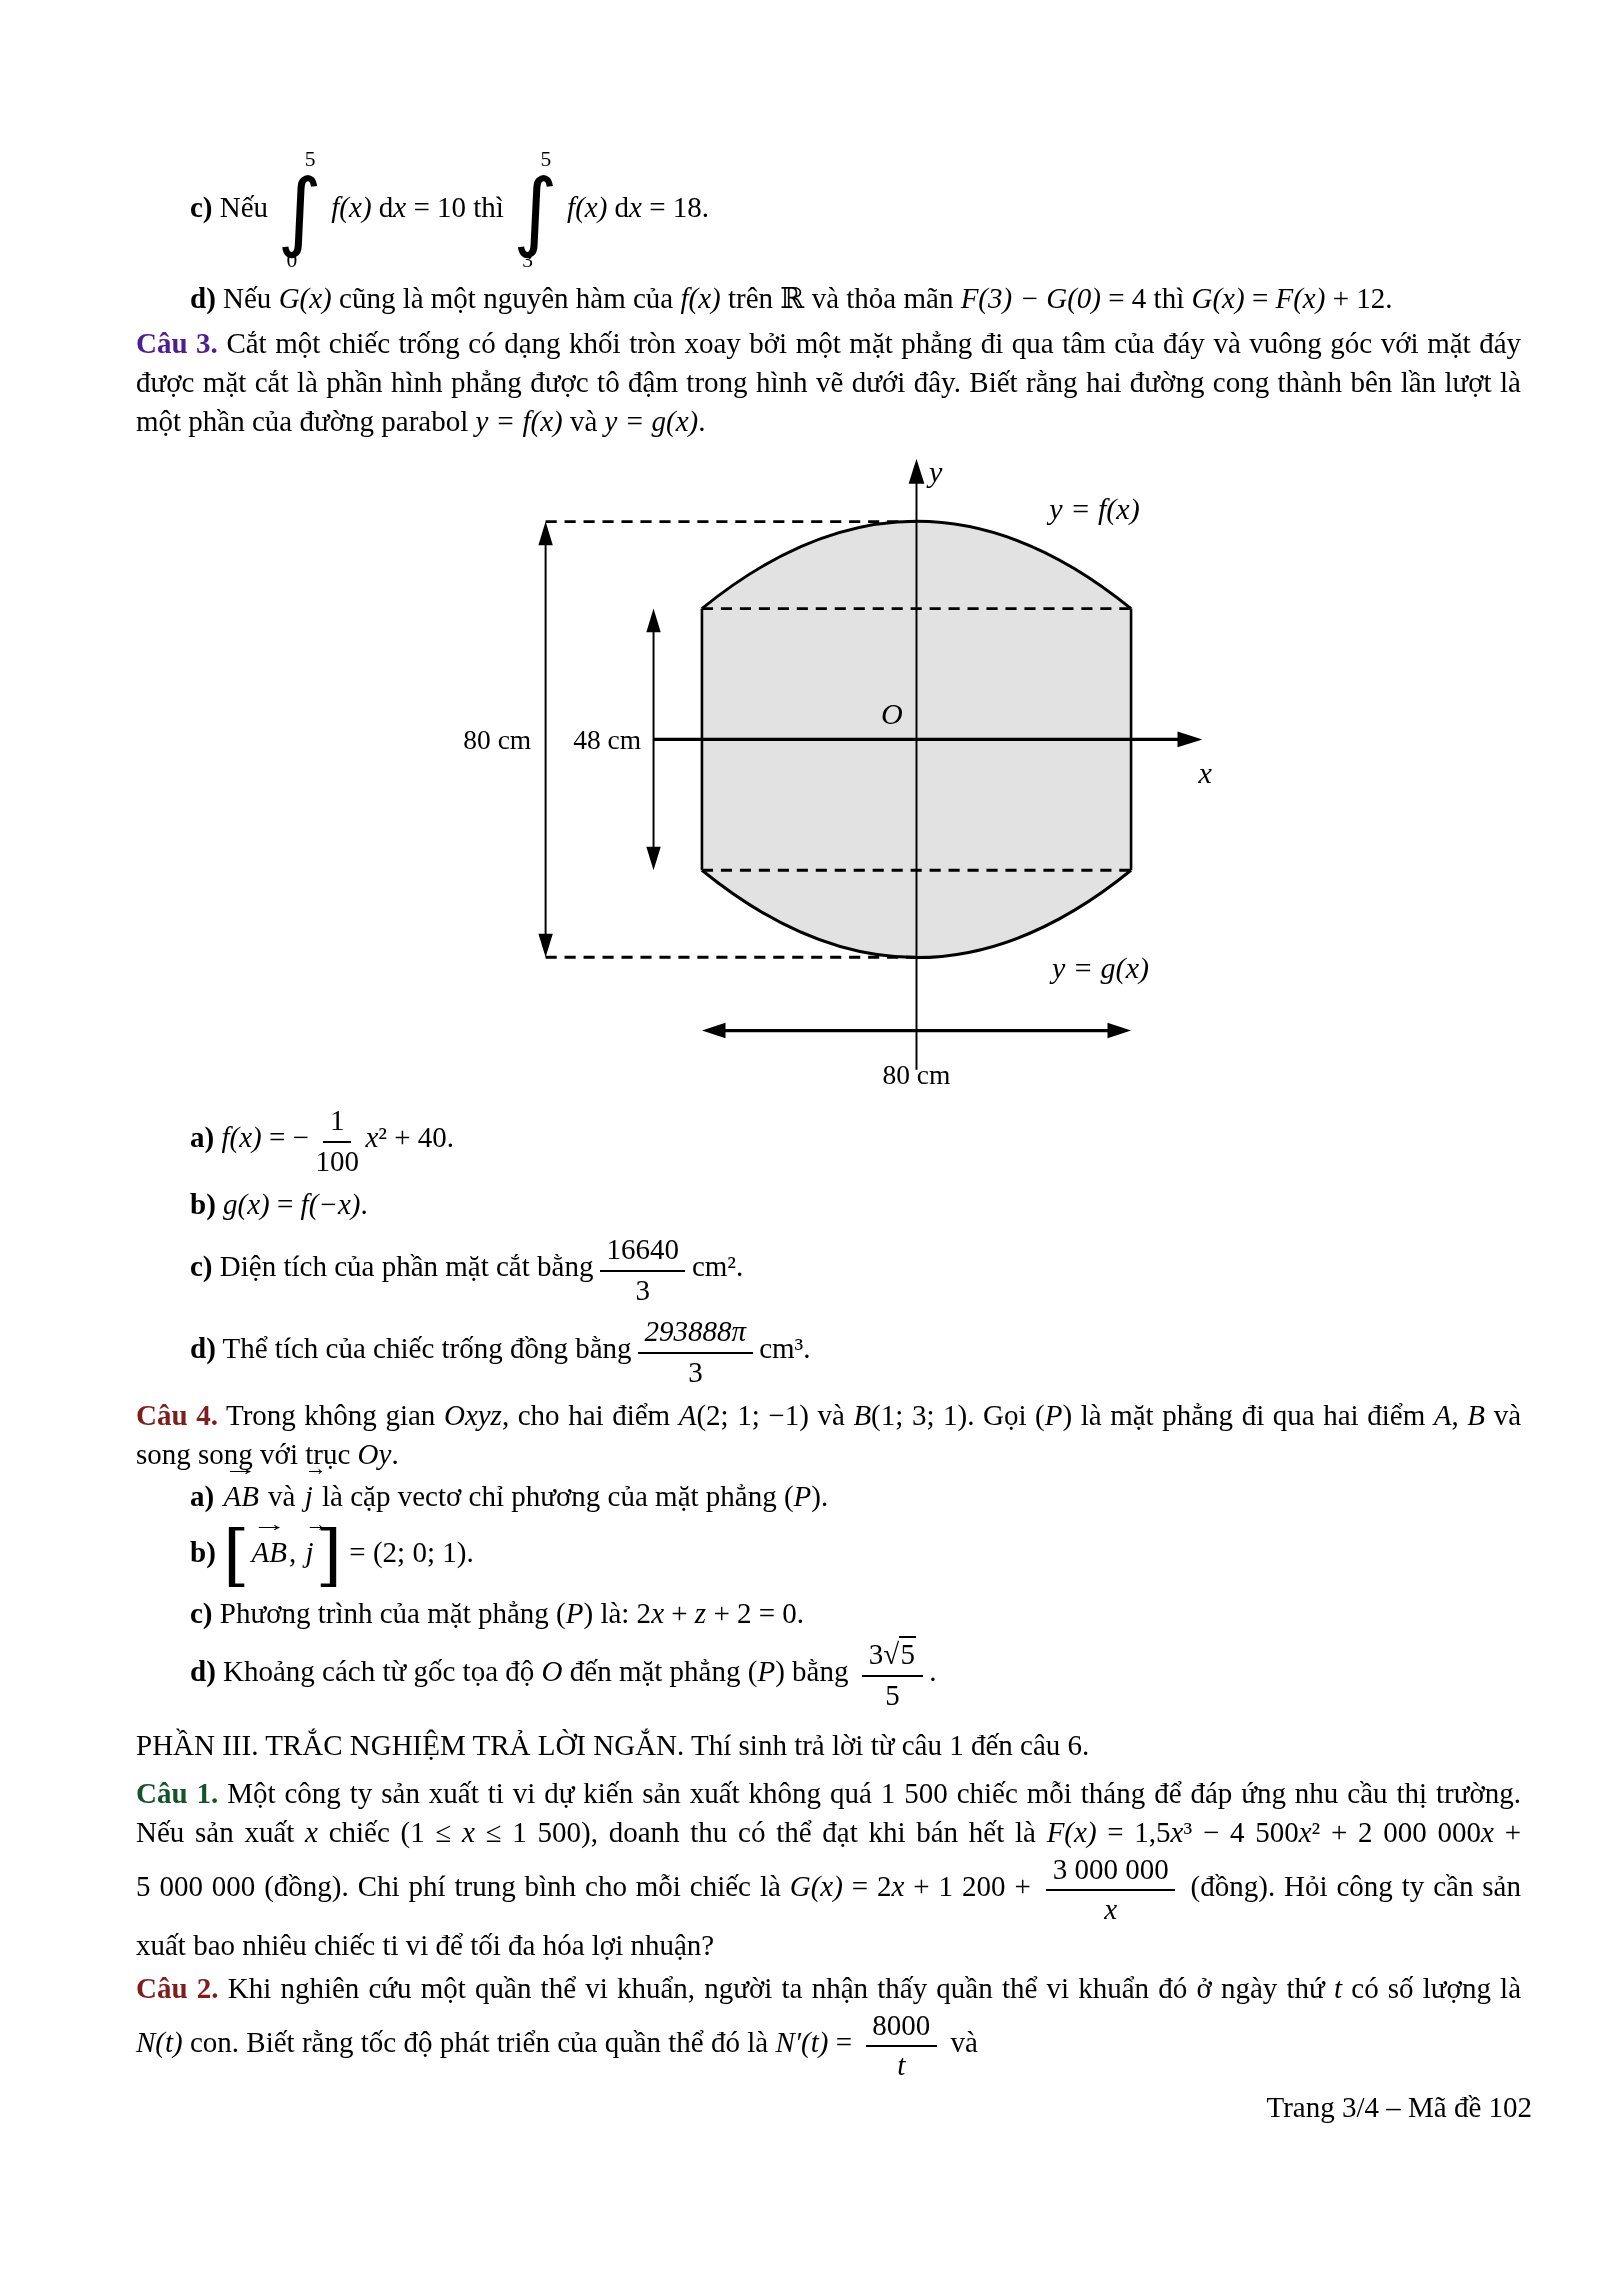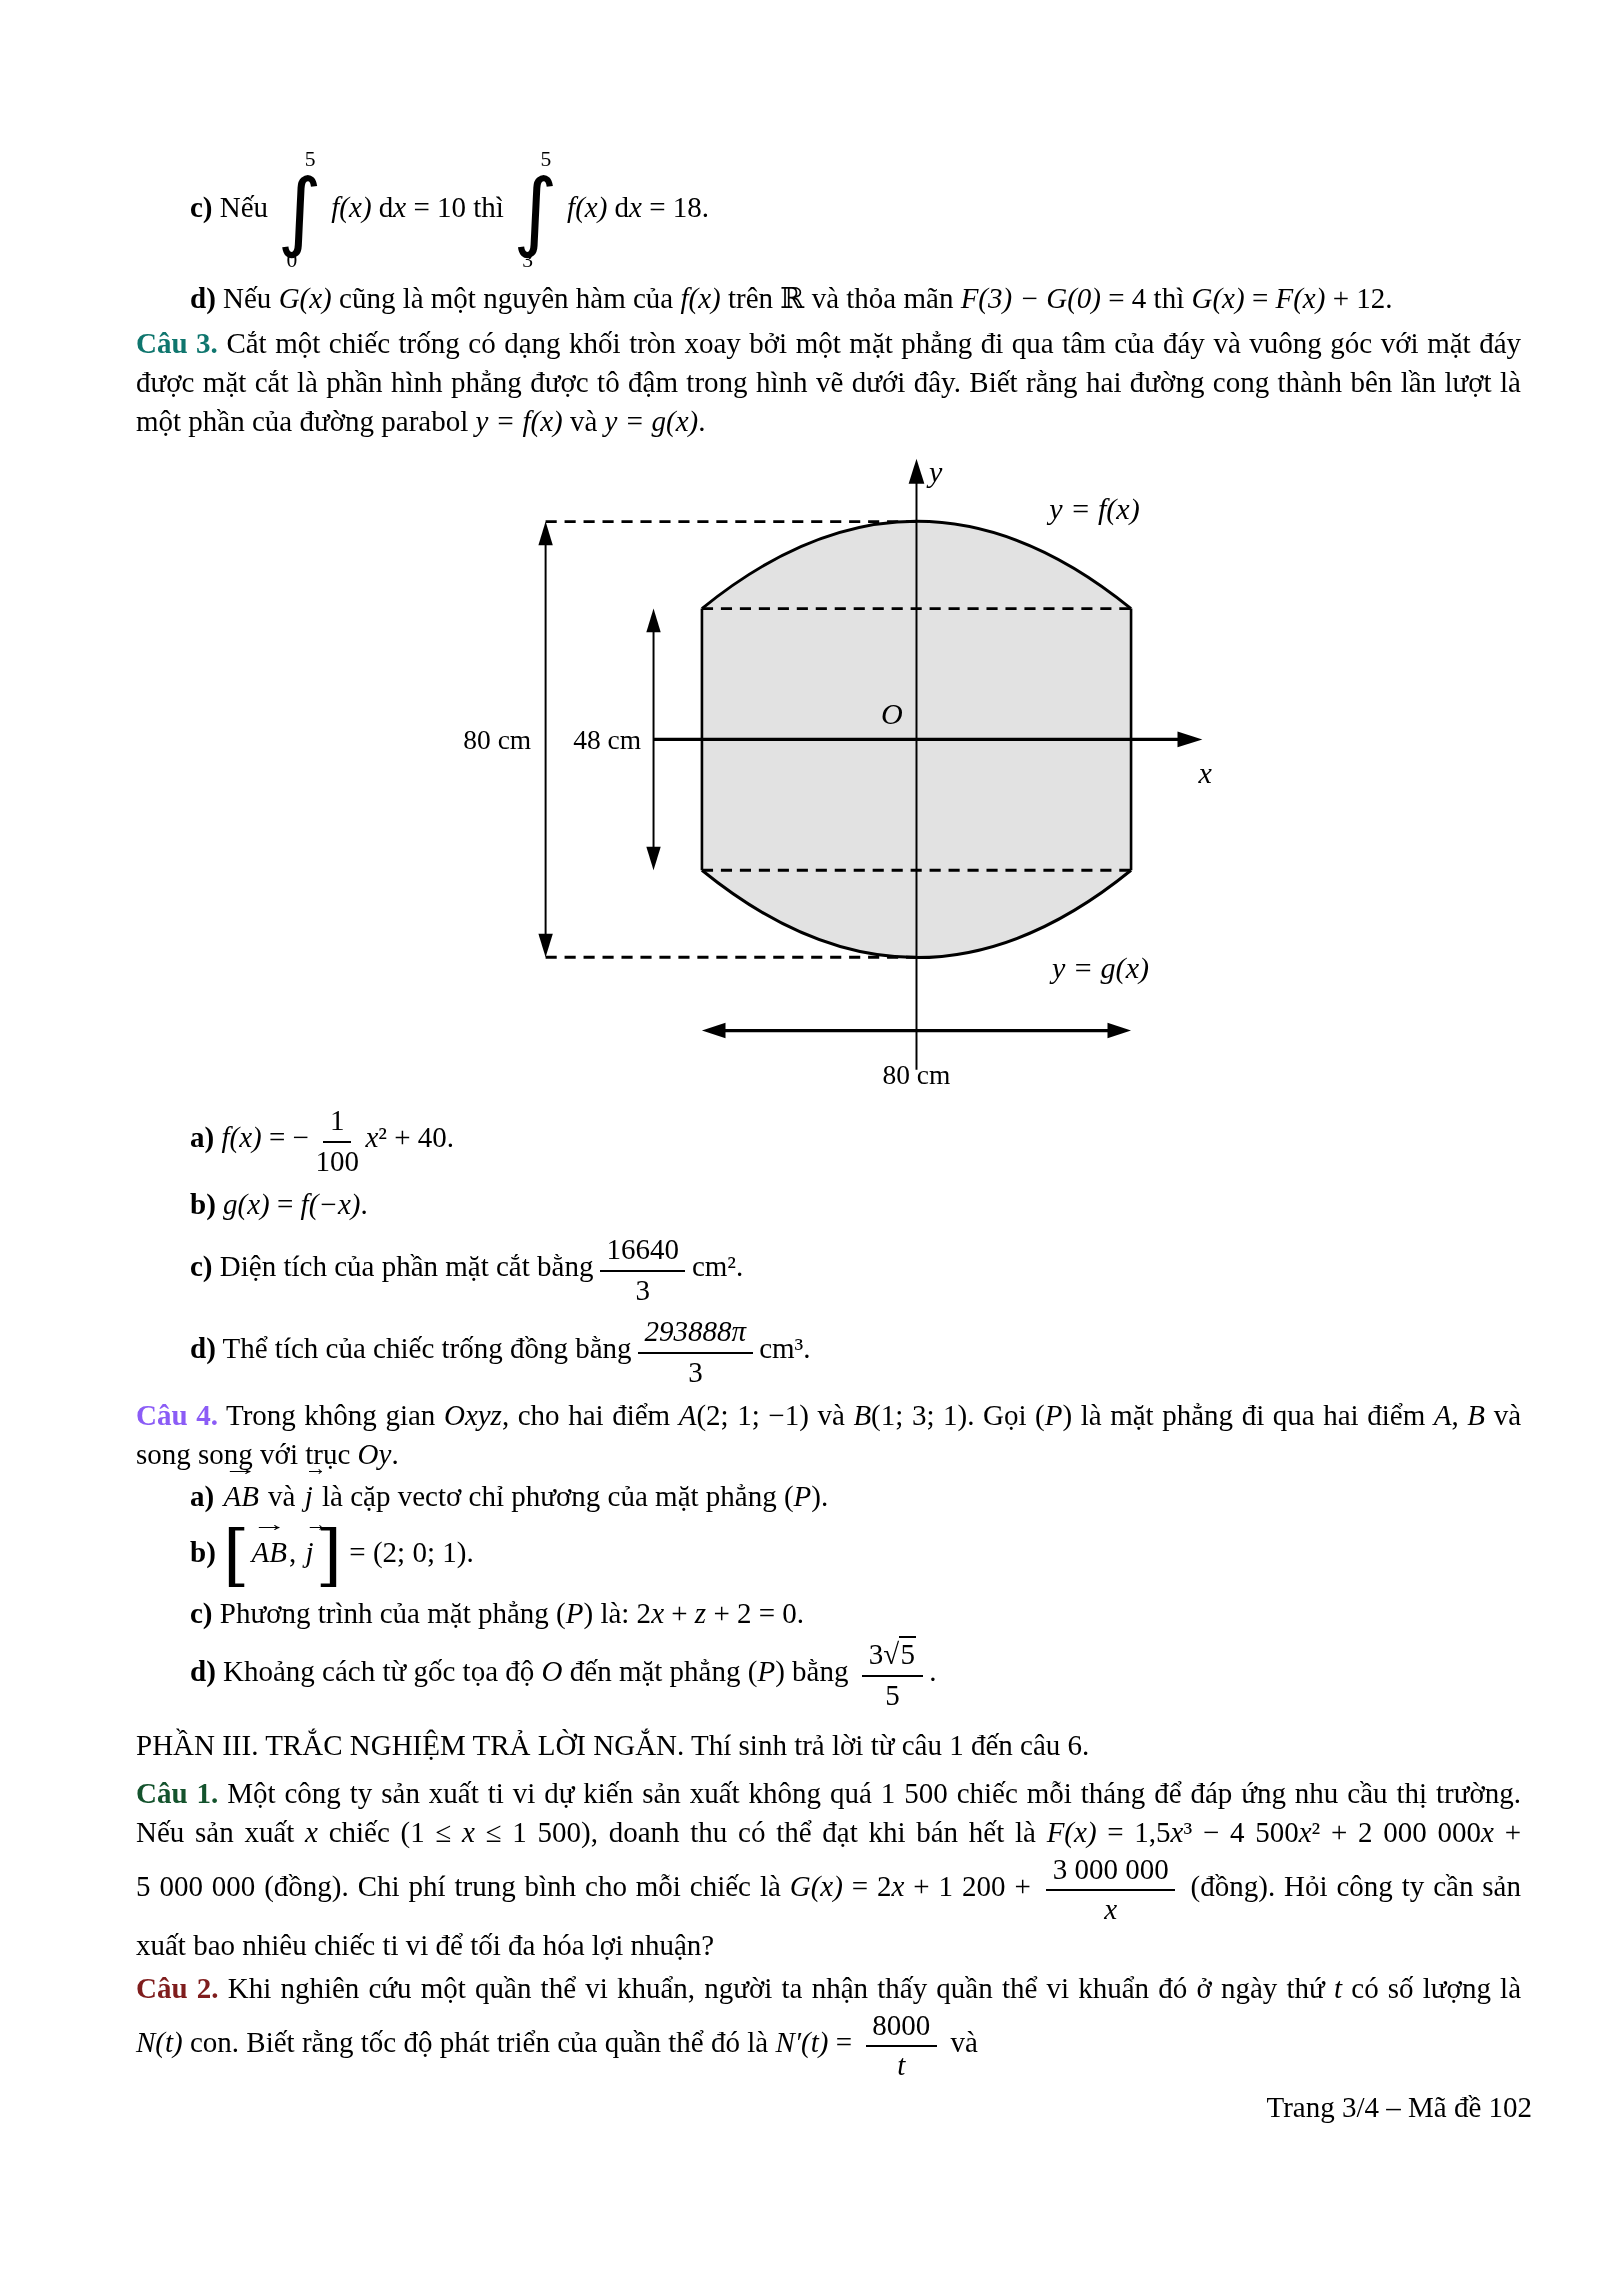--- a/index.html
+++ b/index.html
@@ -57,21 +57,21 @@
         <span class="ilim b">3</span>
       </span><span class="m">f(x)</span><span> d</span><span class="m">x</span><span> = 18.</span>
   </div>
 
   <div class="item" style="margin-bottom:6px">
     <span class="ilabel">d)</span>
     <span>Nếu </span><span class="m">G(x)</span><span> cũng là một nguyên hàm của </span><span class="m">f(x)</span><span> trên ℝ và thỏa mãn </span><span class="m">F(3) − G(0)</span><span> = 4 thì </span><span class="m">G(x)</span><span> = </span><span class="m">F(x)</span><span> + 12.</span>
   </div>
 
   <p class="para">
-    <span class="qno" style="color:#0f766e">Câu 3.</span>
+    <span class="qno" style="color:#4c1d95">Câu 3.</span>
     <span>Cắt một chiếc trống có dạng khối tròn xoay bởi một mặt phẳng đi qua tâm của đáy và vuông góc với mặt đáy được mặt cắt là phần hình phẳng được tô đậm trong hình vẽ dưới đây. Biết rằng hai đường cong thành bên lần lượt là một phần của đường parabol </span><span class="m">y = f(x)</span><span> và </span><span class="m">y = g(x)</span><span>.</span>
   </p>
 
   <div class="fig">
     <svg width="870" height="645" viewBox="620 750 1330 985" style="font-size:44px">
 
       <path d="M1077 995 Q1405 728 1733 995 L1733 1395 Q1405 1662 1077 1395 Z" fill="#e2e2e2" stroke="none"></path>
 
       <path d="M1077 995 Q1405 728 1733 995" fill="none" stroke="#000" stroke-width="4.5"></path>
       <path d="M1077 1395 Q1405 1662 1733 1395" fill="none" stroke="#000" stroke-width="4.5"></path>
@@ -133,21 +133,21 @@
   </div>
   <div class="item nj">
     <span class="ilabel">d)</span>
     <span>Thể tích của chiếc trống đồng bằng</span><span class="frac">
         <span class="fn m">293888π</span>
         <span class="fd">3</span>
       </span><span>cm³</span><span>.</span>
   </div>
 
   <p class="para" style="margin-bottom:2.6px">
-    <span class="qno" style="color:#8b5cf6">Câu 4.</span>
+    <span class="qno" style="color:#7f1d1d">Câu 4.</span>
     <span>Trong không gian </span><span class="m">Oxyz</span><span>, cho hai điểm </span><span class="m">A</span><span>(2; 1; −1) và </span><span class="m">B</span><span>(1; 3; 1). Gọi (</span><span class="m">P</span><span>) là mặt phẳng đi qua hai điểm </span><span class="m">A</span><span>, </span><span class="m">B</span><span> và song song với trục </span><span class="m">Oy</span><span>.</span>
   </p>
   <div class="item nj" style="margin-bottom:5.2px">
     <span class="ilabel">a)</span>
     <span class="vec w"><span class="arr">→</span><span>AB</span></span><span> và </span><span class="vec"><span class="arr">→</span><span>j</span></span><span> là cặp vectơ chỉ phương của mặt phẳng (</span><span class="m">P</span><span>).</span>
   </div>
   <div class="item nj" style="margin-bottom:5.2px">
     <span class="ilabel">b)</span>
     <span class="brk">[</span><span class="vec w"><span class="arr">→</span><span>AB</span></span><span>, </span><span class="vec"><span class="arr">→</span><span>j</span></span><span class="brk">]</span><span> = (2; 0; 1).</span>
   </div>

